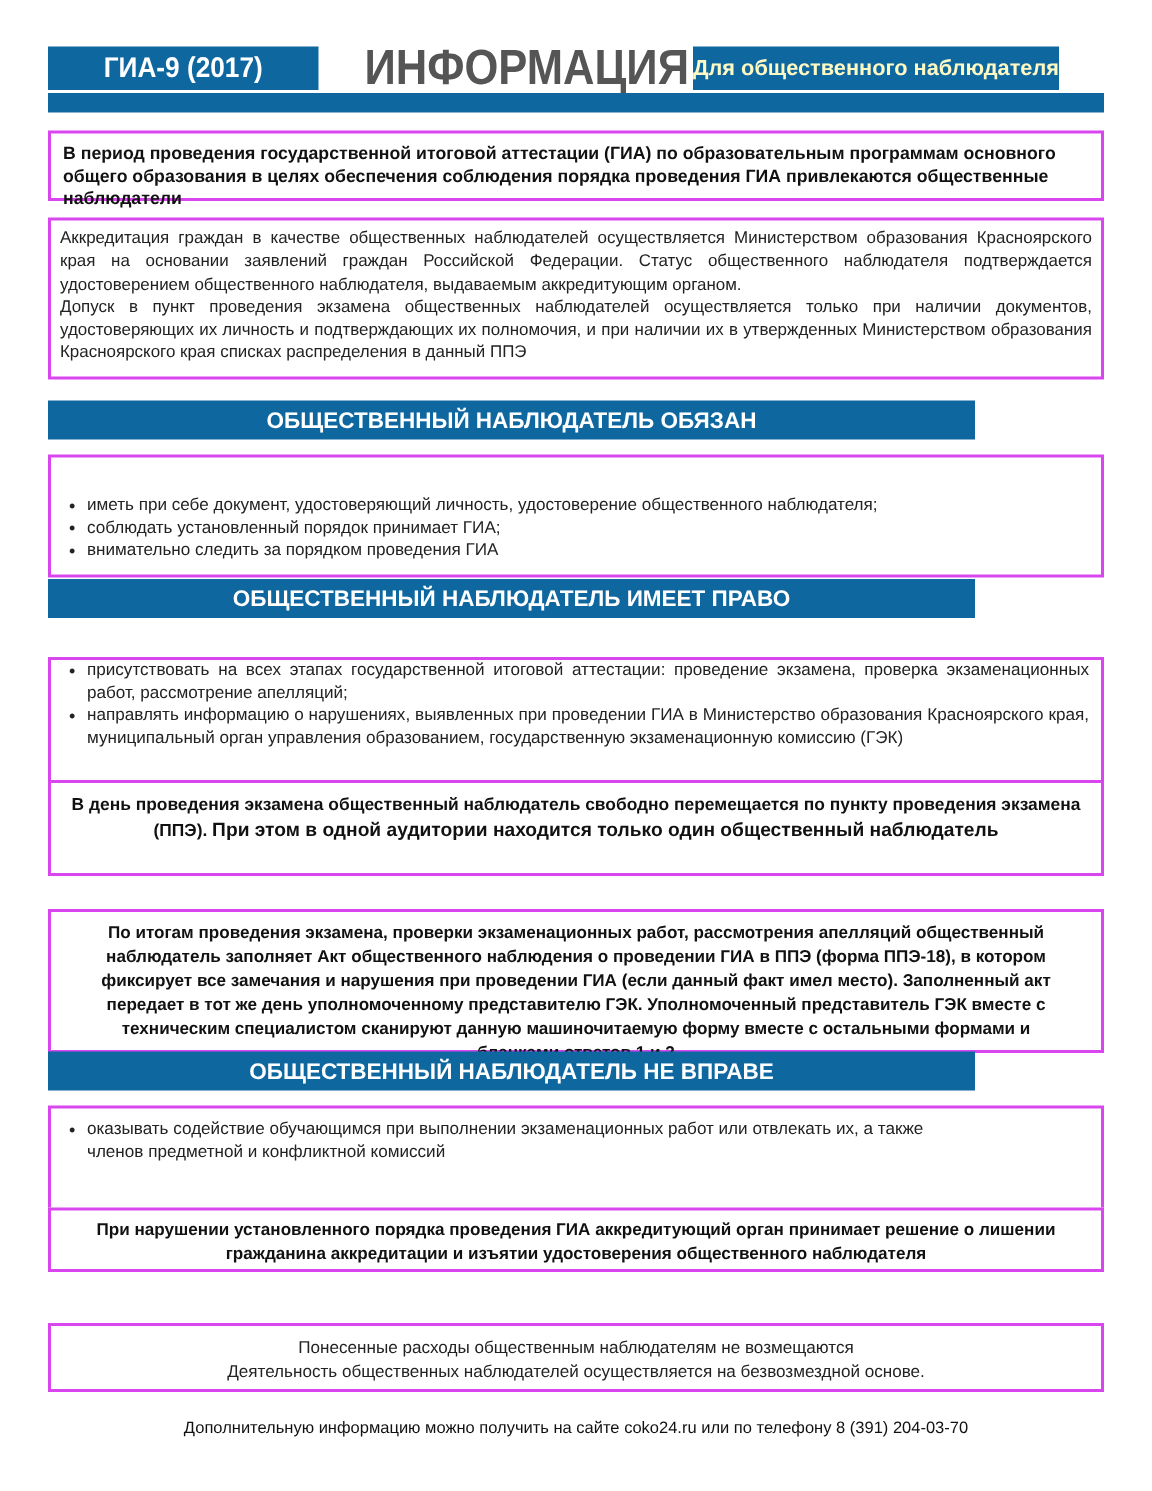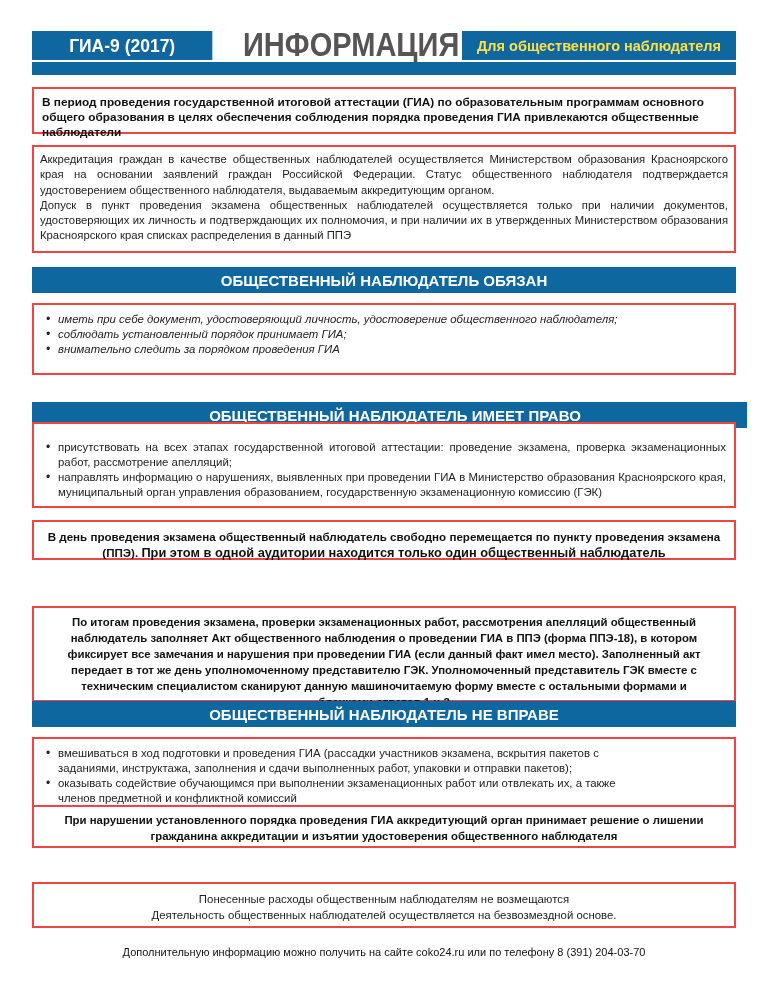--- a/index.html
+++ b/index.html
@@ -8,34 +8,34 @@
   .page { position: absolute; left: 32px; top: 31px; width: 704px; }
 
   
   .hdr { position: relative; height: 44px; }
   .hdr-left { position: absolute; left: 0; top: 0; width: 196px; height: 29px;
               background: #0f67a0; color: #fff; font-weight: bold; font-size: 19px;
               display: flex; align-items: center; justify-content: center;
               transform: scaleX(0.92); transform-origin: left center; }
   .hdr-title { position: absolute; left: 211px; top: -4px; font-size: 33px; font-weight: bold;
                color: #555555; letter-spacing: 0px; transform: scaleX(0.88); transform-origin: left top; line-height: 36px; }
-  .hdr-right { position: absolute; left: 430px; top: 0; width: 274px; height: 29px;
-               background: #0f67a0; color: #fde047; font-weight: bold; font-size: 14.5px;
+  .hdr-right { position: absolute; left: 430px; top: 0; width: 244px; height: 29px;
+               background: #0f67a0; color: #fef9c3; font-weight: bold; font-size: 14.5px;
                display: flex; align-items: center; justify-content: center; }
   .hdr-bar { position: absolute; left: 0; top: 31px; width: 704px; height: 13px; background: #0f67a0; }
 
   
-  .box { position: absolute; left: 0; width: 700px; border: 2px solid #ef4444;
+  .box { position: absolute; left: 0; width: 700px; border: 2px solid #d946ef;
          background: #fff; box-sizing: border-box; width: 704px; }
   .box.bold { font-weight: bold; }
   .txt { font-size: 11.6px; line-height: 15px; }
   .center { text-align: center; }
   .justify { text-align: justify; }
 
-  .section { position: absolute; left: 0; width: 704px; height: 26px; background: #0f67a0;
+  .section { position: absolute; left: 0; width: 618px; height: 26px; background: #0f67a0;
              color: #fff; font-weight: bold; font-size: 15px; display: flex; align-items: center;
              justify-content: center; }
 
   ul.bul { list-style: none; margin: 0; padding: 0; }
   ul.bul li { position: relative; padding-left: 16px; font-size: 11.4px; line-height: 15px; color: #222; }
   ul.bul li::before { content: "\2022"; position: absolute; left: 4px; top: 0; font-size: 12px; }
 
   .footer { position: absolute; left: 0; width: 704px; text-align: center; font-size: 11px; color: #111; }
 </style>
 </head>
@@ -59,52 +59,51 @@
   </div>
 
   <div class="box txt justify" style="top:114px; height:108px; padding:5px 6px; color:#222; font-size:11.3px; line-height:15.3px;">
     <div>Аккредитация граждан  в качестве общественных наблюдателей осуществляется  Министерством образования Красноярского края на основании заявлений граждан Российской Федерации. Статус общественного   наблюдателя подтверждается удостоверением общественного наблюдателя, выдаваемым аккредитующим органом.</div>
     <div>Допуск в   пункт проведения экзамена общественных наблюдателей осуществляется только при наличии документов, удостоверяющих их личность и подтверждающих их полномочия, и при наличии их в утвержденных Министерством образования Красноярского края списках распределения в данный ППЭ</div>
   </div>
 
   <div class="section" style="top:236px;">
     <span>ОБЩЕСТВЕННЫЙ НАБЛЮДАТЕЛЬ ОБЯЗАН</span>
   </div>
-  <div class="box" style="top:272px; height:72px; padding:7px 8px;font-style:italic;">
+  <div class="box" style="top:272px; height:82px; padding:25px 8px;">
     <ul class="bul">
       <li>иметь при себе документ, удостоверяющий личность, удостоверение общественного наблюдателя;</li>
       <li>соблюдать установленный порядок принимает ГИА;</li>
       <li>внимательно следить за порядком проведения ГИА</li>
     </ul>
   </div>
 
-  <div class="section" style="top:371px;padding-left:11px;">
+  <div class="section" style="top:355px;">
     <span>ОБЩЕСТВЕННЫЙ НАБЛЮДАТЕЛЬ ИМЕЕТ ПРАВО</span>
   </div>
-  <div class="box" style="top:391px; height:86px; padding:16px 8px;">
+  <div class="box" style="top:407px; height:86px; padding:0 8px;">
     <ul class="bul justify">
       <li>присутствовать на всех этапах государственной итоговой аттестации: проведение экзамена, проверка экзаменационных работ, рассмотрение апелляций;</li>
       <li>направлять информацию о нарушениях, выявленных при проведении ГИА в Министерство образования Красноярского края, муниципальный орган управления образованием, государственную экзаменационную комиссию (ГЭК)</li>
     </ul>
   </div>
 
-  <div class="box center" style="top:489px; height:40px; padding:7px 10px; font-size:11.6px; line-height:16px;">
+  <div class="box center" style="top:489px; height:64px; padding:7px 10px; font-size:11.6px; line-height:16px;">
     <span style="font-weight:bold;">В день проведения экзамена общественный наблюдатель свободно перемещается  по пункту проведения экзамена (ППЭ). </span><span style="font-weight:bold; font-size:12.8px;">При этом в одной аудитории находится только один общественный наблюдатель</span>
   </div>
 
   <div class="box bold center" style="top:575px; height:96px; padding:6px 26px; font-size:11.4px; line-height:16px;">
     <span>По итогам проведения экзамена, проверки экзаменационных работ, рассмотрения апелляций общественный наблюдатель заполняет Акт общественного наблюдения о проведении ГИА в ППЭ (форма ППЭ-18), в котором фиксирует все замечания и нарушения при проведении ГИА (если данный факт имел место).  Заполненный акт передает в тот же день уполномоченному представителю ГЭК. Уполномоченный представитель ГЭК вместе с техническим специалистом сканируют данную машиночитаемую форму вместе с остальными формами и бланками ответов 1 и 2</span>
   </div>
 
   <div class="section" style="top:670px;justify-content:center;">
     <span>ОБЩЕСТВЕННЫЙ НАБЛЮДАТЕЛЬ НЕ ВПРАВЕ</span>
   </div>
   <div class="box" style="top:706px; height:78px; padding:7px 8px;">
     <ul class="bul">
-      <li style="padding-right:70px;">вмешиваться в ход подготовки и проведения ГИА (рассадки участников экзамена, вскрытия пакетов с заданиями, инструктажа, заполнения и сдачи выполненных работ, упаковки и отправки пакетов);</li>
       <li style="padding-right:70px;">оказывать содействие обучающимся при выполнении экзаменационных работ или отвлекать их, а также членов предметной и конфликтной комиссий</li>
     </ul>
   </div>
 
   <div class="box bold center" style="top:774px; height:43px; padding:5px 18px; font-size:11.4px; line-height:16px;">
     <span>При нарушении установленного порядка проведения ГИА аккредитующий орган принимает решение о лишении гражданина аккредитации и изъятии удостоверения общественного наблюдателя</span>
   </div>
 
   <div class="box center" style="top:851px; height:46px; padding:7px 10px; font-size:11.4px; line-height:16px; color:#222;">
     <div>Понесенные расходы общественным наблюдателям не возмещаются</div>

